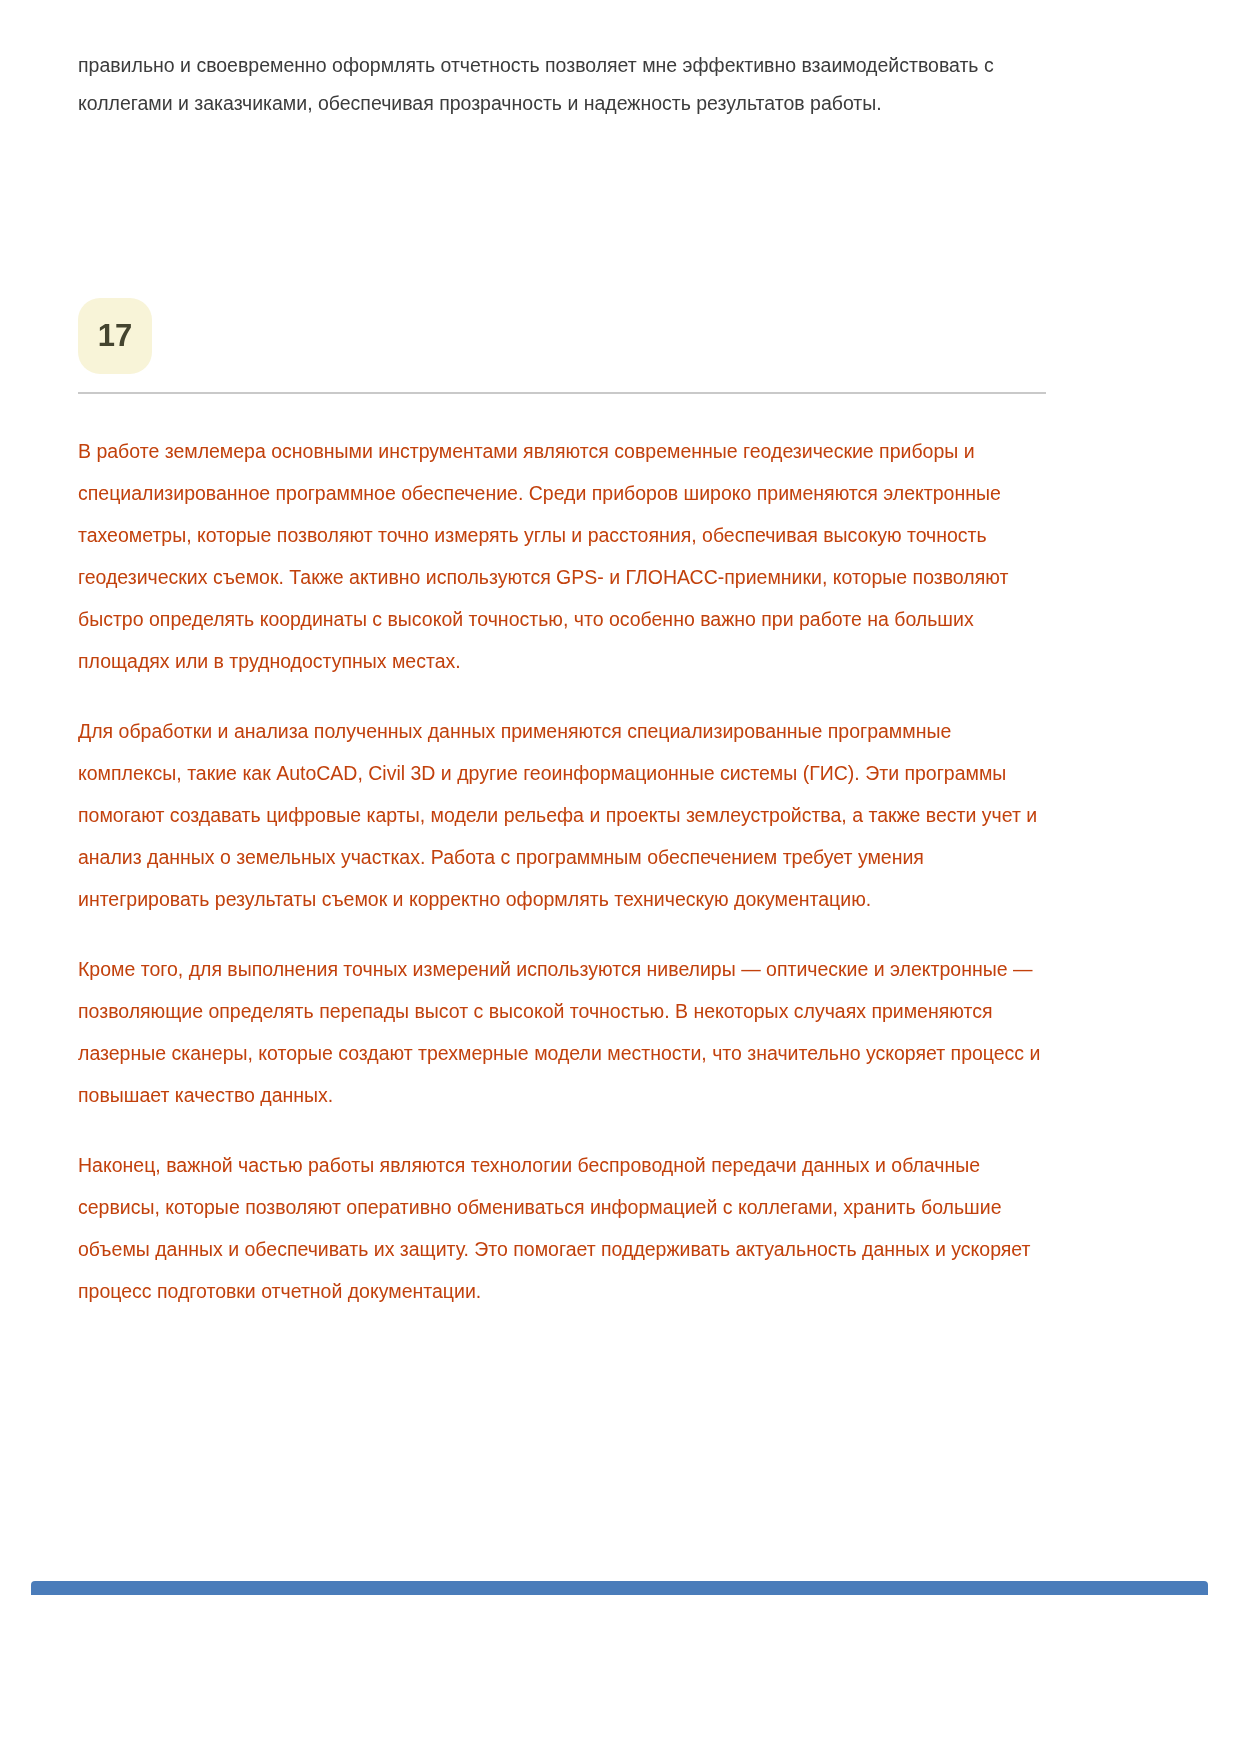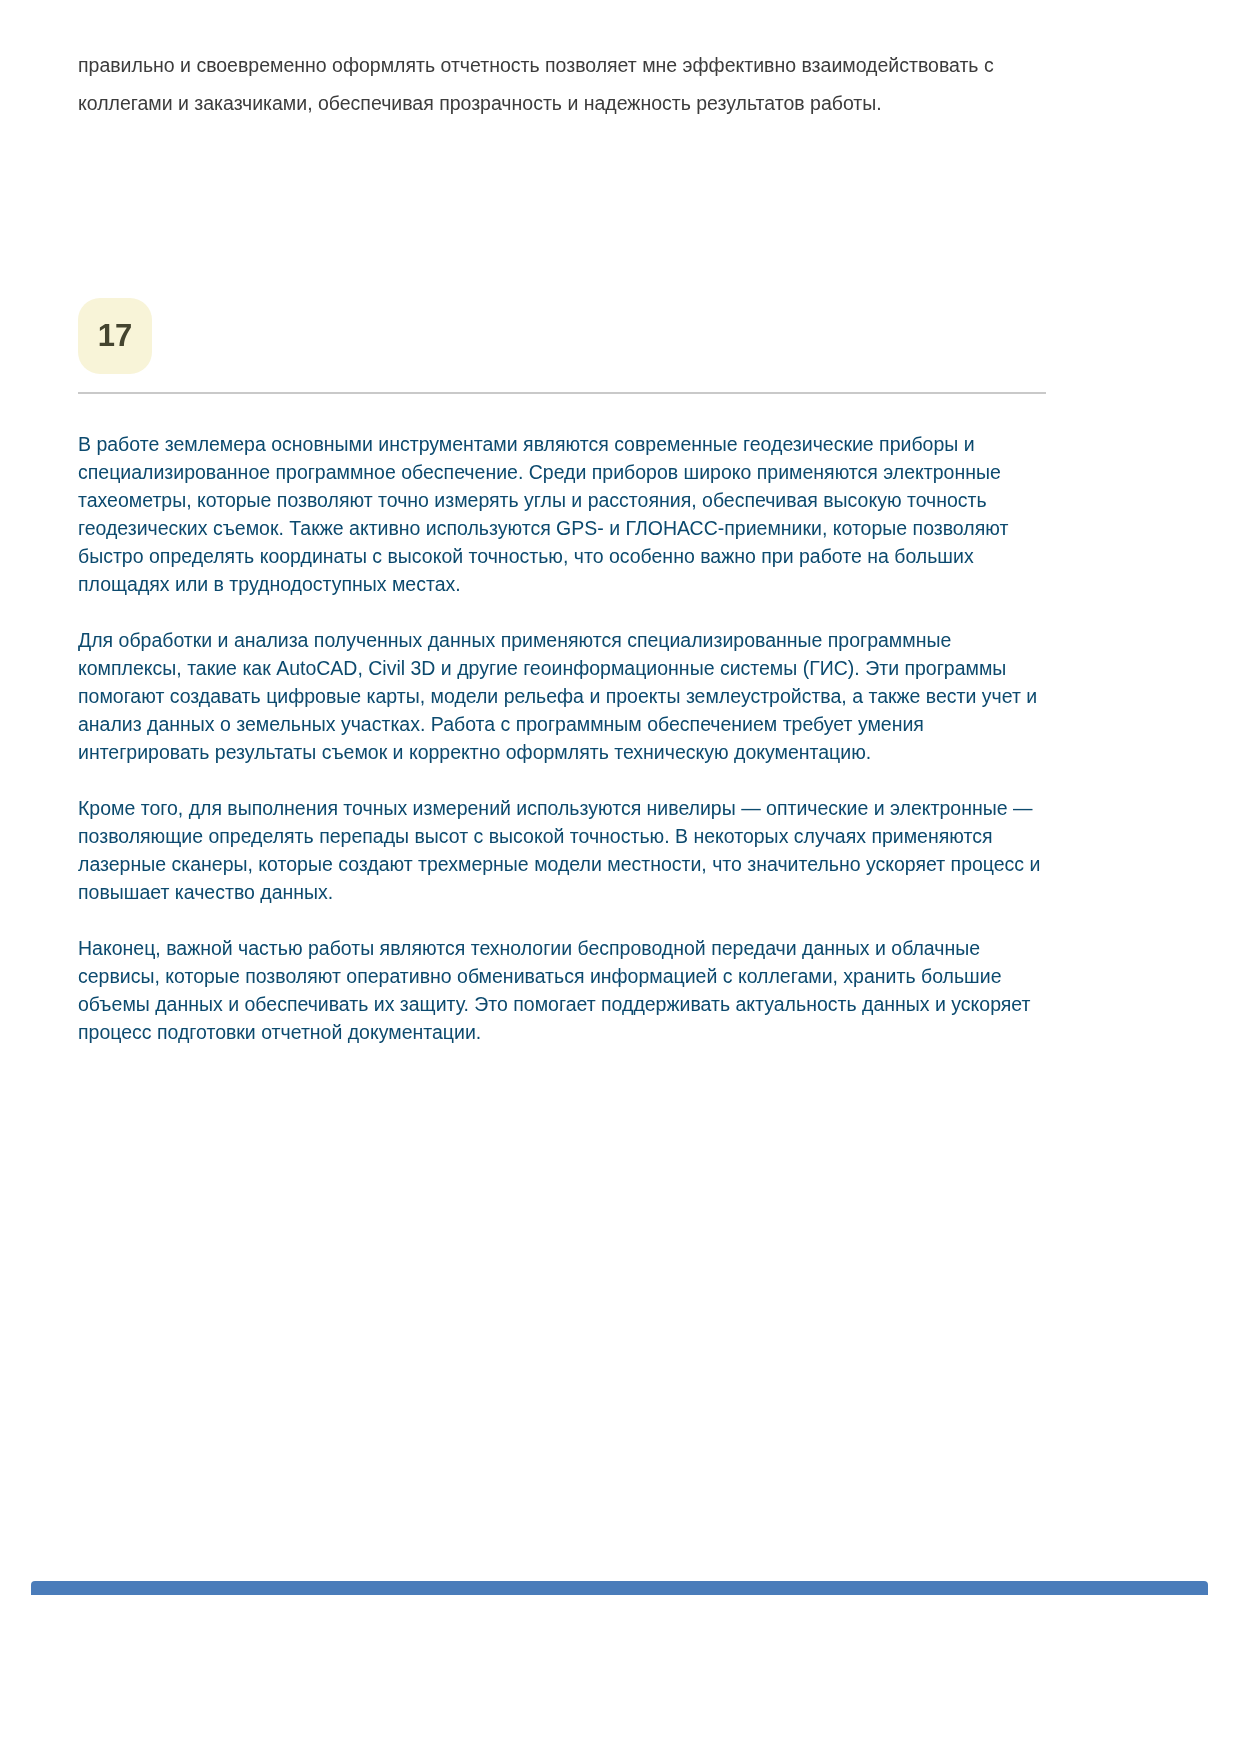--- a/index.html
+++ b/index.html
@@ -53,23 +53,23 @@
     height: 2px;
     background: #c9c9c9;
     margin-top: 18px;
     border: none;
   }
   .answers {
     margin-top: 36px;
   }
   .answers p {
     font-size: 19.5px;
-    line-height: 28px;
+    line-height: 42px;
     margin-bottom: 28px;
-    color: #0c4a6e;
+    color: #c2410c;
   }
   .footer-bar {
     position: absolute;
     left: 31px;
     right: 31px;
     bottom: 0;
     height: 14px;
     background: #4a7cba;
     border-radius: 4px 4px 0 0;
   }

